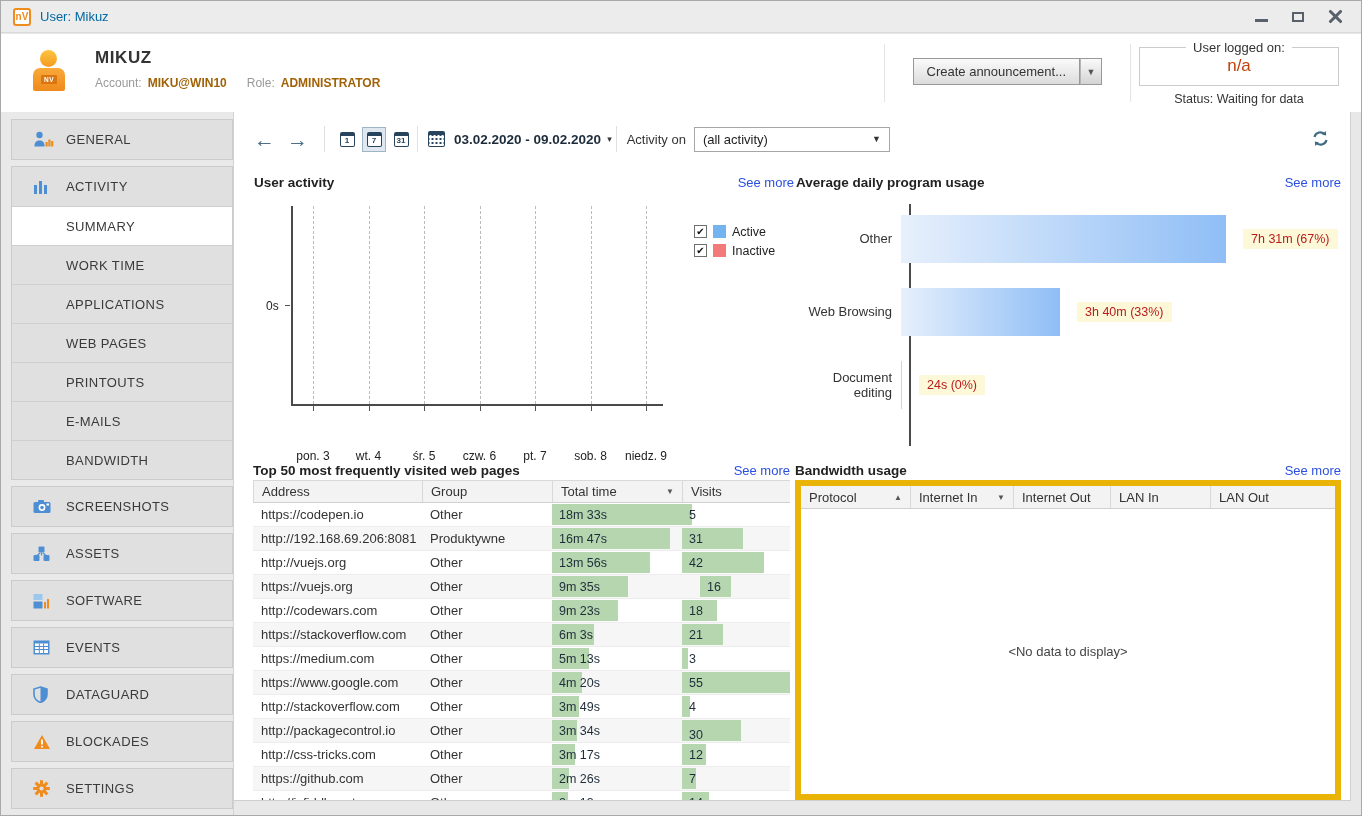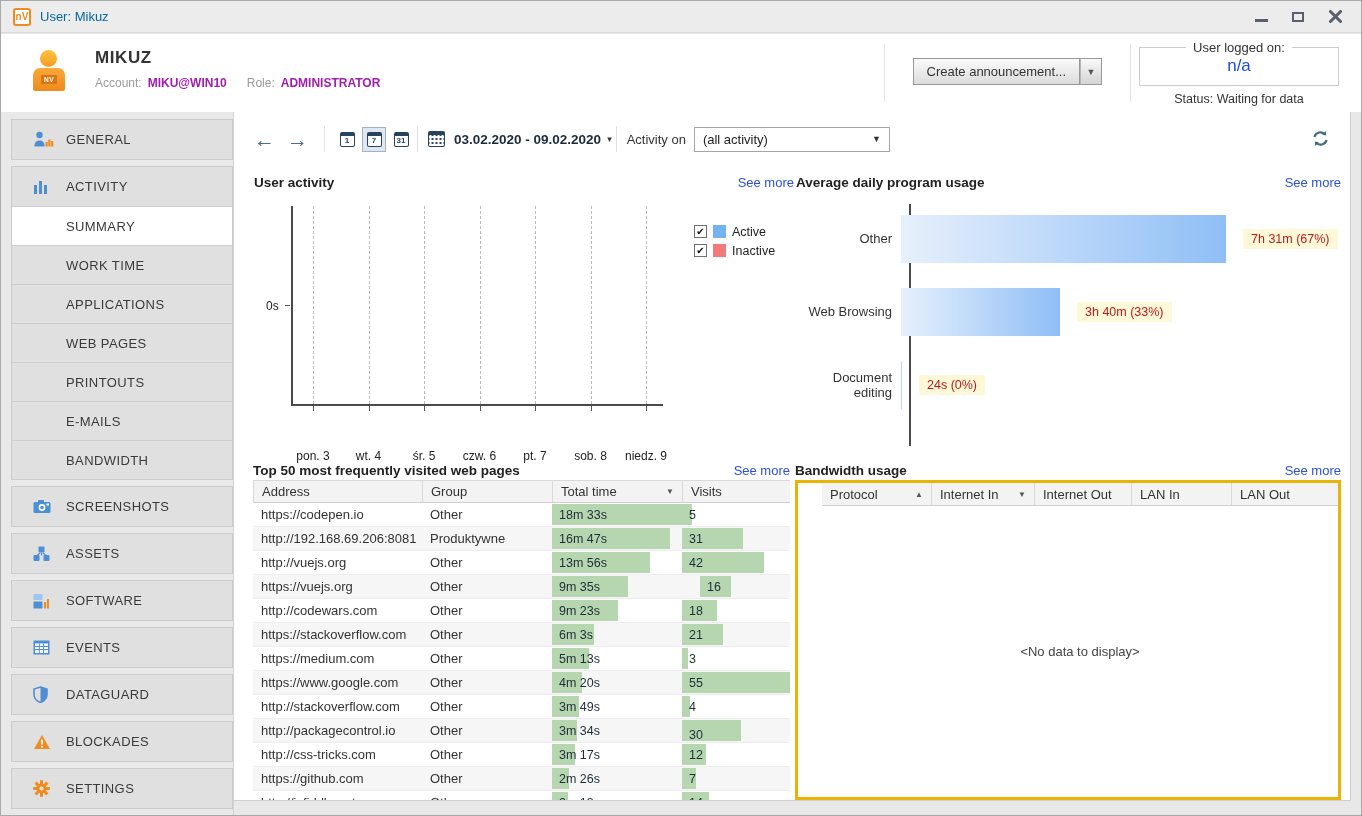--- a/index.html
+++ b/index.html
@@ -32,33 +32,33 @@
   .avatar::before { content:""; position:absolute; left:9px; top:0; width:17px; height:17px; border-radius:50%;
     background:linear-gradient(#fdc43f,#f59a23); }
   .avatar::after { content:""; position:absolute; left:2px; top:18px; width:32px; height:23px;
     border-radius:7px 7px 2px 2px; background:linear-gradient(#f9a93a,#ef8a1c); }
   .badge { position:absolute; left:10px; top:25px; z-index:1; background:#d97612; color:#fff;
     font-size:6.5px; font-weight:bold; padding:1px 3px; border-radius:1px; letter-spacing:.5px; }
   .who { margin:14px 0 0 28px; }
   .who h1 { margin:0; font-size:17px; font-weight:bold; color:#333; letter-spacing:.6px; }
   .who .sub { margin-top:8px; font-size:12px; display:flex; gap:6px; align-items:baseline; }
   .sub .lab { color:#9a9a9a; }
-  .sub .val { color:#a21caf; font-weight:bold; margin-right:14px; }
+  .sub .val { color:#a16207; font-weight:bold; margin-right:14px; }
   .right-cluster { margin-left:auto; display:flex; align-items:flex-start; }
   .vsep { width:1px; height:58px; background:#e4e4e4; margin-top:10px; }
   .btn-split { display:flex; margin:24px 28px 0 28px; height:27px; cursor:pointer; }
   .btn-main { padding:0 13px; border:1px solid #989898; background:linear-gradient(#fafafa,#dcdcdc);
     font-size:13px; color:#333; display:flex; align-items:center; }
   .btn-arrow { width:22px; border:1px solid #989898; border-left:1px solid #b5b5b5;
     background:linear-gradient(#fafafa,#d4d4d4); display:flex; align-items:center; justify-content:center;
     font-size:9px; color:#555; }
   .logged-col { display:flex; flex-direction:column; align-items:center; width:216px; margin:6px 14px 0 0; }
   .logged-col fieldset { width:200px; height:46px; border:1px solid #ccc; border-radius:0; margin:0; padding:0; text-align:center; }
   .logged-col legend { font-size:13px; color:#333; padding:0 7px; margin:0 auto; }
-  .na { font-size:17px; color:#1d4ed8; margin-top:1px;text-align:center; }
+  .na { font-size:17px; color:#c2410c; margin-top:1px;text-align:center; }
   .status { font-size:12.5px; color:#333; margin-top:6px; }
 
   
   #sidebar { position:absolute; top:111px; left:0; width:233px; bottom:0; background:#e9e9e9;
     border-right:1px solid #d2d2d2; padding-top:7px; }
   .sgroup { margin:0 0 6px 10px; border:1px solid #cbcbcb; background:#e0e0e0; }
   .sitem { height:39px; display:flex; align-items:center; border-top:1px solid #cfcfcf; cursor:pointer; }
   .sitem:first-child { border-top:none; }
   .sitem.sel { background:#fff; }
   .sicon { width:24px; margin-left:21px; display:flex; align-items:center; flex:none; }
@@ -132,22 +132,22 @@
   .sort { font-size:8px; color:#555; margin-left:4px; }
   .trow { display:flex; height:24px; border-bottom:1px solid #ededed; }
   .trow:nth-child(odd) { background:#f6f6f6; }
   .td { padding:0 8px; font-size:13px; color:#333; display:flex; align-items:center; position:relative;
     overflow:hidden; flex:none; white-space:nowrap; }
   .td.bar-cell { padding:0; }
   .cellbar { position:absolute; left:0; top:1px; bottom:1px; background:#b5d6af; }
   .cellval { position:relative; margin-left:7px; font-size:12.5px; color:#1f2d3a; }
 
   #panel-bw { position:absolute; left:561px; top:348px; width:546px; height:340px; }
-  .bw-box { position:absolute; top:20px; left:0; right:0; bottom:0; border:3px solid #eab308; background:#fff;
-    display:flex; flex-direction:column;padding-left:24px; }
+  .bw-box { position:absolute; top:20px; left:0; right:0; bottom:0; border:6px solid #eab308; background:#fff;
+    display:flex; flex-direction:column; }
   .bw-box .thead { border:none; border-bottom:1px solid #d0d0d0; }
   .bw-empty { flex:1; display:flex; align-items:center; justify-content:center; font-size:13px; color:#444; }
 </style>
 </head>
 <body>
 
 <div id="window">
 
   <div id="titlebar">
     <div class="logo">nV</div>

